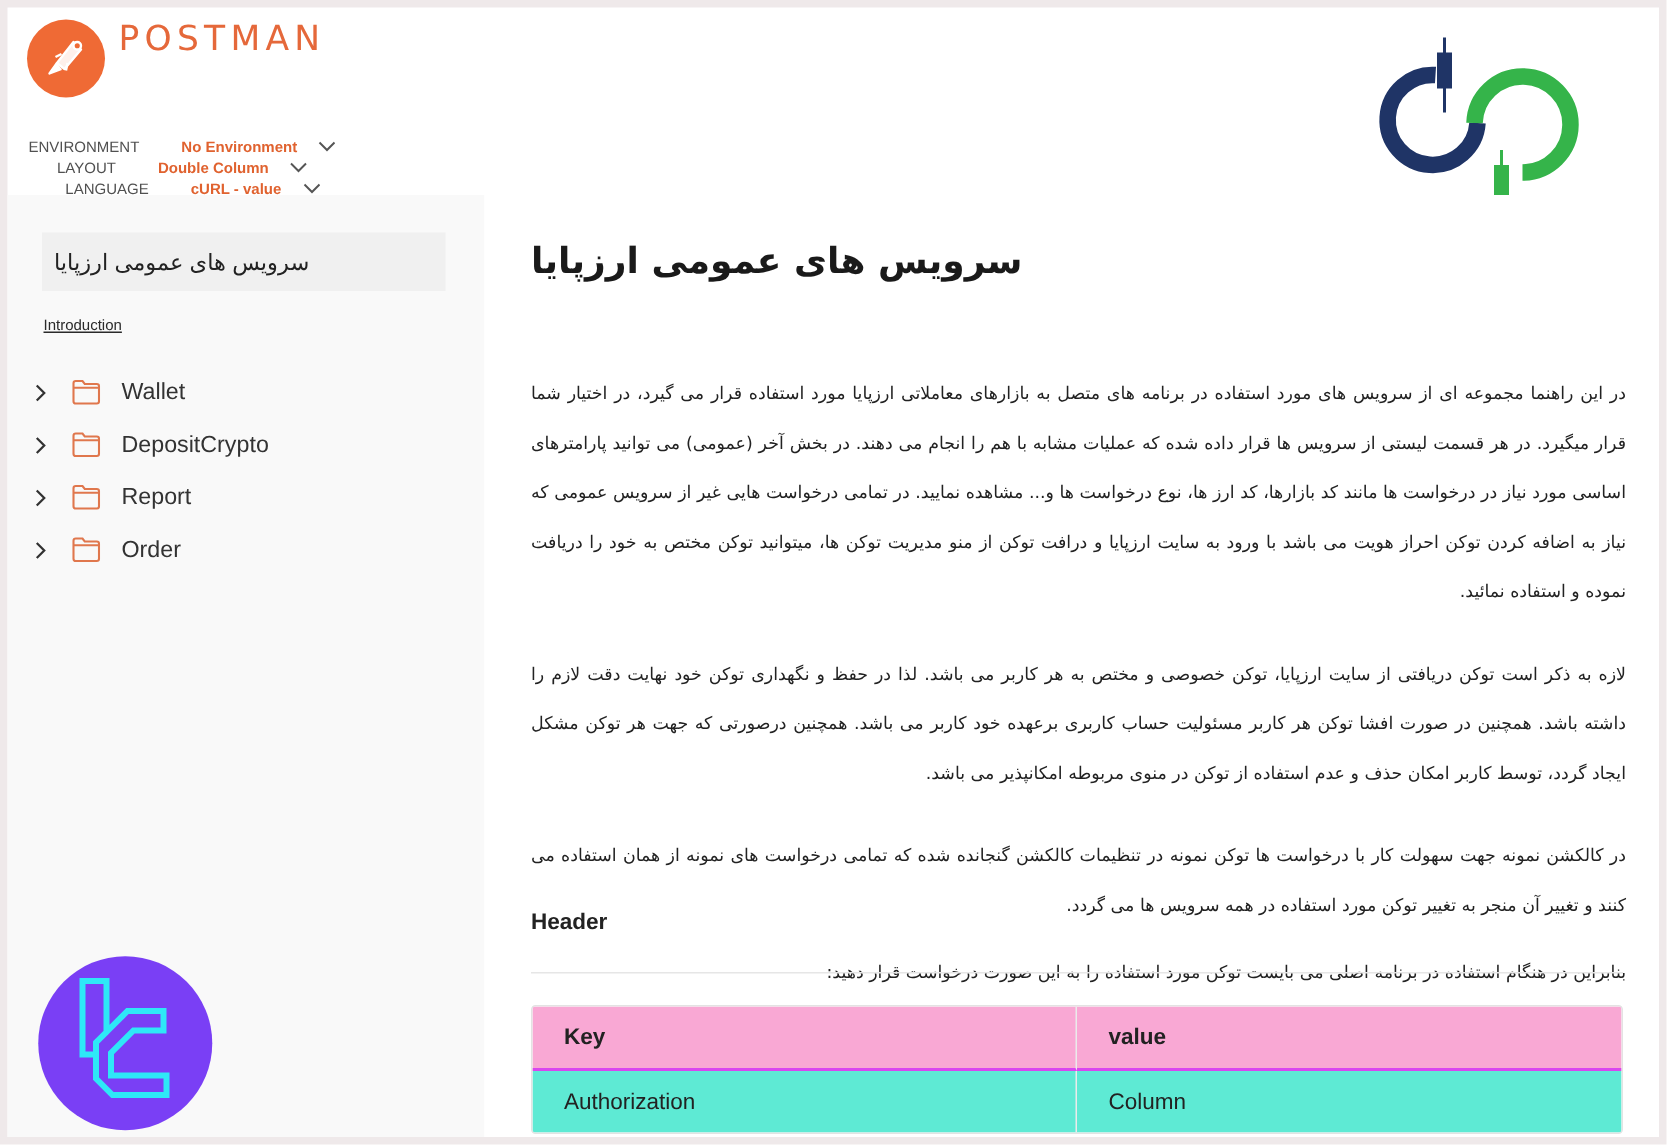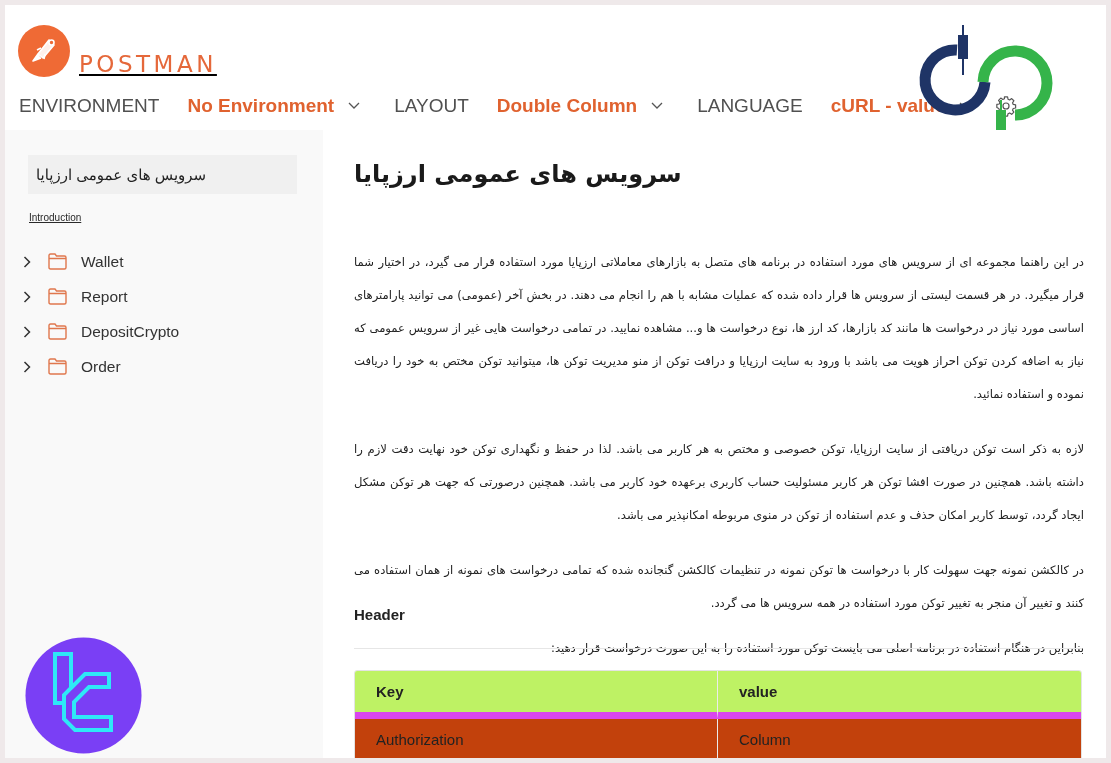--- a/index.html
+++ b/index.html
@@ -8,33 +8,33 @@
     background:#efe9ea;
     font-family:"Liberation Sans", sans-serif;
     position:relative;
   }
   .frame {
     position:absolute; left:5px; top:5px; width:1101px; height:753px;
     background:#ffffff; overflow:hidden;
   }
   
   .logo {
-    position:absolute; left:13px; top:20px; display:flex; align-items:flex-end;text-decoration:underline;
+    position:absolute; left:13px; top:8px; display:flex; align-items:flex-start;
   }
   .logo-circle {
     width:52px; height:52px; border-radius:50%; background:#ef6a35;
     display:flex; align-items:center; justify-content:center;
   }
   .logo-text {
     margin-left:9px; font-size:23px; letter-spacing:3.5px; color:#e5683a;
     font-family:"DejaVu Sans", sans-serif; font-weight:normal;
   }
   .topnav {
     position:absolute; left:14px; top:86px; height:26px;
-    display:flex; align-items:flex-end; font-size:19px;
+    display:flex; align-items:center; font-size:10px;flex-direction:column;
   }
   .nav-label { color:#505050; font-weight:normal; }
   .nav-value { color:#e0622f; font-weight:bold; margin-left:28px; }
   .nav-chevron { margin-left:14px; width:14px; height:14px; display:inline-flex; align-items:center; }
   .nav-group { display:flex; align-items:center; margin-right:32px; }
   .gear { width:22px; height:22px; margin-left:4px; }
   .brand-logo { position:absolute; left:906px; top:15px; width:150px; height:125px; }
 
   
   .sidebar {
@@ -68,22 +68,22 @@
   .section-label {
     position:absolute; left:31px; top:476px; font-size:15px; font-weight:bold; color:#222;
   }
   .divider { position:absolute; left:31px; top:518px; width:728px; height:1px; background:#e6e6e6; }
   .kv-table {
     position:absolute; left:31px; top:540px; width:728px; border:1px solid #e3e3e3;
     border-radius:3px; border-collapse:separate; border-spacing:0; font-size:15px; color:#222;
     overflow:hidden;
   }
   .kv-table th, .kv-table td { text-align:left; height:41px; padding:0 21px; }
-  .kv-table th { background:#bef264; font-weight:bold; border-bottom:7px solid #d946ef; }
-  .kv-table td { background:#c2410c; font-weight:normal; }
+  .kv-table th { background:#f9a8d4; font-weight:bold; border-bottom:2px solid #d946ef; }
+  .kv-table td { background:#5eead4; font-weight:normal; }
   .kv-table th:first-child, .kv-table td:first-child { width:320px; border-right:1px solid #ebebeb; }
 </style>
 </head>
 <body>
 
 <div class="frame">
 
   <div class="logo">
     <div class="logo-circle">
       <svg width="34" height="34" viewBox="0 0 34 34">
@@ -166,34 +166,34 @@
         <span class="tree-chev">
             <svg width="8" height="12" viewBox="0 0 8 12">
               <path d="M1.5 1 L6.5 6 L1.5 11" fill="none" stroke="#333" stroke-width="1.5"></path>
             </svg>
           </span>
         <span class="tree-folder">
             <svg width="19" height="17" viewBox="0 0 19 17">
               <path d="M1 2.5 Q1 1 2.5 1 H7 L8.5 3 H16.5 Q18 3 18 4.5 V14.5 Q18 16 16.5 16 H2.5 Q1 16 1 14.5 Z M1 5.5 H18" fill="none" stroke="#e0774d" stroke-width="1.4"></path>
             </svg>
           </span>
+        <span class="tree-label">DepositCrypto</span>
+      </div>
+      <div class="tree-item">
+        <span class="tree-chev">
+            <svg width="8" height="12" viewBox="0 0 8 12">
+              <path d="M1.5 1 L6.5 6 L1.5 11" fill="none" stroke="#333" stroke-width="1.5"></path>
+            </svg>
+          </span>
+        <span class="tree-folder">
+            <svg width="19" height="17" viewBox="0 0 19 17">
+              <path d="M1 2.5 Q1 1 2.5 1 H7 L8.5 3 H16.5 Q18 3 18 4.5 V14.5 Q18 16 16.5 16 H2.5 Q1 16 1 14.5 Z M1 5.5 H18" fill="none" stroke="#e0774d" stroke-width="1.4"></path>
+            </svg>
+          </span>
         <span class="tree-label">Report</span>
-      </div>
-      <div class="tree-item">
-        <span class="tree-chev">
-            <svg width="8" height="12" viewBox="0 0 8 12">
-              <path d="M1.5 1 L6.5 6 L1.5 11" fill="none" stroke="#333" stroke-width="1.5"></path>
-            </svg>
-          </span>
-        <span class="tree-folder">
-            <svg width="19" height="17" viewBox="0 0 19 17">
-              <path d="M1 2.5 Q1 1 2.5 1 H7 L8.5 3 H16.5 Q18 3 18 4.5 V14.5 Q18 16 16.5 16 H2.5 Q1 16 1 14.5 Z M1 5.5 H18" fill="none" stroke="#e0774d" stroke-width="1.4"></path>
-            </svg>
-          </span>
-        <span class="tree-label">DepositCrypto</span>
       </div>
       <div class="tree-item">
         <span class="tree-chev">
             <svg width="8" height="12" viewBox="0 0 8 12">
               <path d="M1.5 1 L6.5 6 L1.5 11" fill="none" stroke="#333" stroke-width="1.5"></path>
             </svg>
           </span>
         <span class="tree-folder">
             <svg width="19" height="17" viewBox="0 0 19 17">
               <path d="M1 2.5 Q1 1 2.5 1 H7 L8.5 3 H16.5 Q18 3 18 4.5 V14.5 Q18 16 16.5 16 H2.5 Q1 16 1 14.5 Z M1 5.5 H18" fill="none" stroke="#e0774d" stroke-width="1.4"></path>

